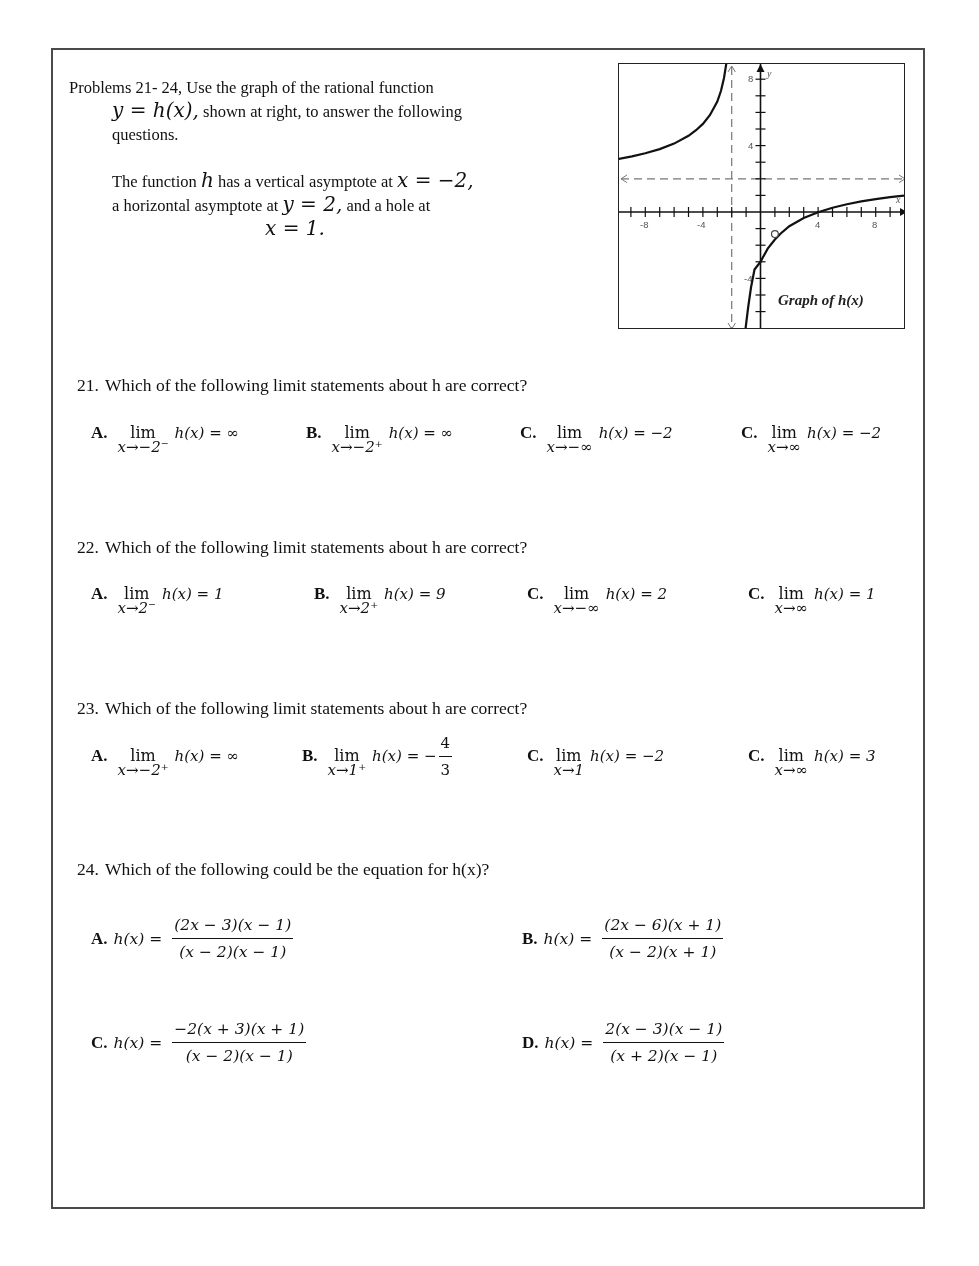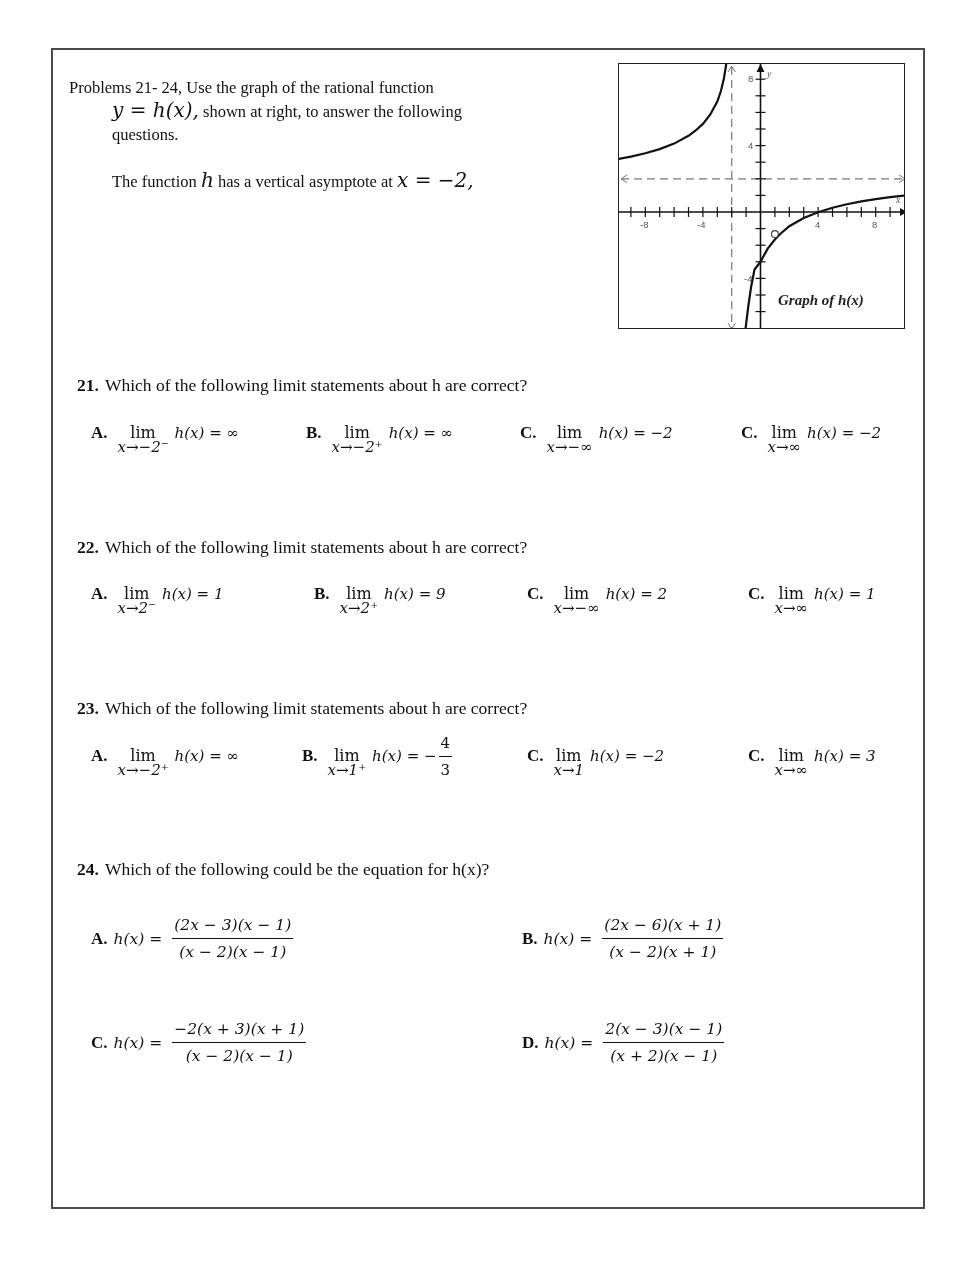--- a/index.html
+++ b/index.html
@@ -5,21 +5,21 @@
   html, body { margin:0; padding:0; background:#ffffff; }
   body { width:979px; height:1266px; position:relative; font-family:"DejaVu Serif", serif; color:#111; overflow:hidden; }
   .page-frame { position:absolute; left:51px; top:48px; width:874px; height:1161px; border:2px solid #4a4a4a; box-sizing:border-box; }
   .intro { position:absolute; left:69px; top:76px; width:470px; font-size:16.5px; line-height:23px; font-family:"Liberation Serif", serif; }
   .intro .indent { padding-left:43px; display:block; }
   .intro b { font-weight:normal; }
   .m { font-family:"DejaVu Serif", serif; font-style:italic; font-size:20px; }
   .graph-box { position:absolute; left:618px; top:63px; width:287px; height:266px; border:1.5px solid #222; box-sizing:border-box; overflow:hidden; background:#fff; }
   .graph-box svg { position:absolute; left:-1.5px; top:-1.5px; }
   .q { position:absolute; left:77px; font-family:"Liberation Serif", serif; font-size:17.5px; }
-  .q b { font-weight:bold; margin-right:6px; }
+  .q b { font-weight:normal; margin-right:6px; }
   .opt { position:absolute; font-family:"DejaVu Serif", serif; font-size:15px; display:flex; align-items:flex-start; white-space:nowrap; }
   .opt .lbl { font-family:"Liberation Serif", serif; font-weight:bold; font-size:17px; margin-right:6px; line-height:22px; }
   .lim { display:inline-flex; flex-direction:column; align-items:center; margin:0 6px 0 4px; }
   .lim .word { font-size:16px; line-height:22px; font-style:normal; }
   .lim .sub { font-size:15px; font-style:italic; line-height:10px; margin-top:-2px; }
   .expr { font-style:italic; line-height:22px; }
   .frac { display:inline-flex; flex-direction:column; align-items:center; vertical-align:middle; margin-left:4px; }
   .frac .num { border-bottom:1.2px solid #111; padding:0 2px 2px; line-height:22px; }
   .frac .den { padding:2px 2px 0; line-height:22px; }
   .eqopt { position:absolute; font-family:"DejaVu Serif", serif; font-size:15.5px; display:flex; align-items:center; white-space:nowrap; }
@@ -31,20 +31,22 @@
 <body>
 
 <div class="page-frame"></div>
 
 <div class="intro">
   <div><b>Problems 21- 24,</b><span> Use the graph of the rational function</span></div>
   <span class="indent"><span class="m">y = h(x),</span><span> shown at right, to answer the following</span></span>
   <span class="indent">questions.</span>
   <span class="indent" style="height:23px"></span>
   <span class="indent"><span>The function </span><span class="m">h</span><span> has a vertical asymptote at </span><span class="m">x = −2,</span></span>
+  <span class="indent"><span>a horizontal asymptote at </span><span class="m">y = 2,</span><span> and a hole at</span></span>
+  <span class="indent" style="padding-left:196px"><span class="m">x = 1.</span></span>
 </div>
 
 <div class="graph-box">
   <svg width="290" height="270" viewBox="0 0 290 270">
 
     <line x1="113.7" y1="4" x2="113.7" y2="266" stroke="#777" stroke-width="1.2" stroke-dasharray="8,5"></line>
     <path d="M110 9 L113.7 3 L117.4 9" fill="none" stroke="#777" stroke-width="1"></path>
     <path d="M110 260 L113.7 266 L117.4 260" fill="none" stroke="#777" stroke-width="1"></path>
 
     <line x1="3" y1="115.8" x2="287" y2="115.8" stroke="#777" stroke-width="1.2" stroke-dasharray="8,5"></line>

